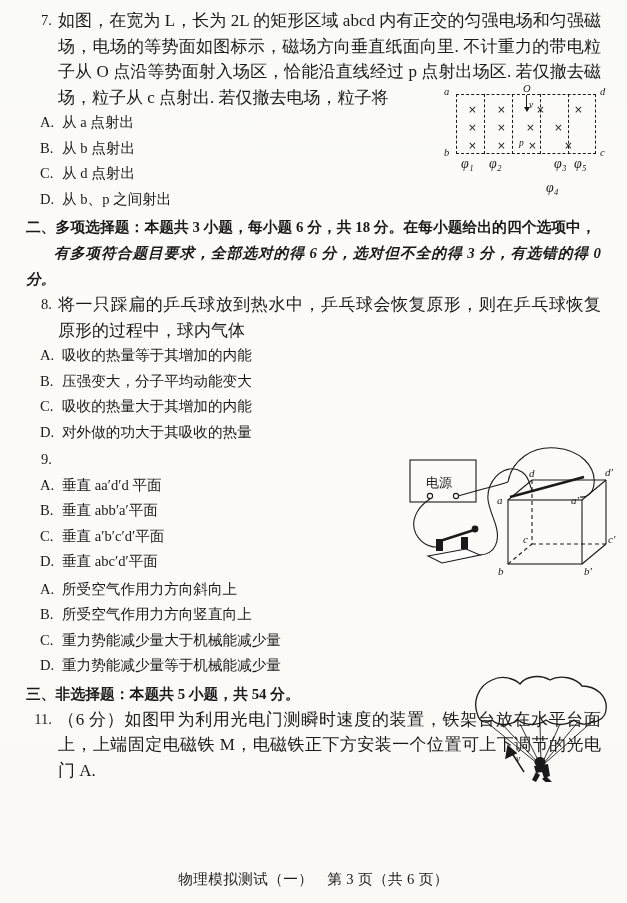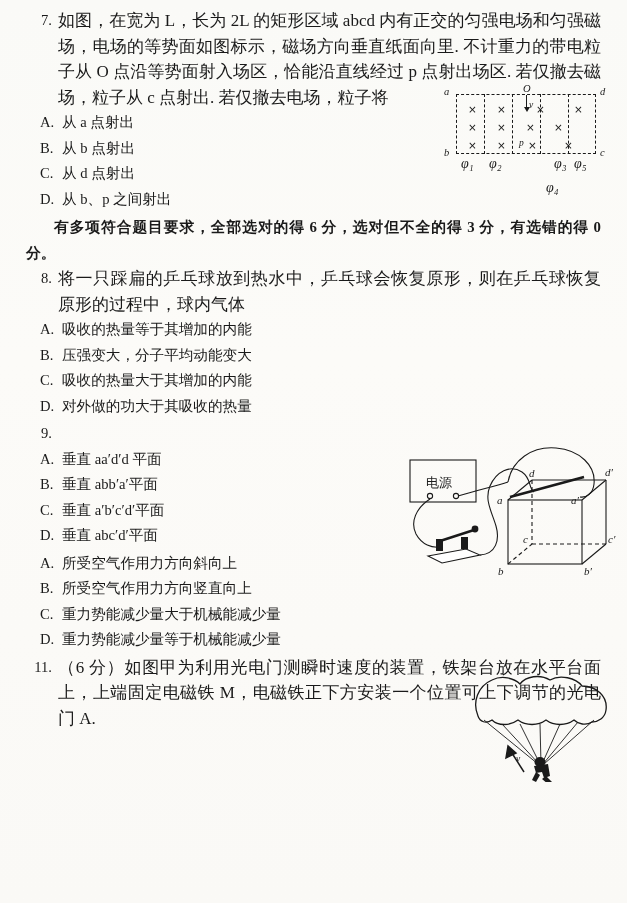--- a/index.html
+++ b/index.html
@@ -74,20 +74,21 @@
   .section-head {
     font-weight: bold;
     font-size: 14.8px;
     line-height: 26px;
     text-align: justify;
     text-justify: inter-ideograph;
   }
   .section-head .cont {
     display: block;
     text-indent: 28px;
+    font-style: italic;
   }
 
   
   .fig {
     position: absolute;
   }
 
   
   #fig-q7 { left: 440px; top: 84px; width: 180px; height: 90px; }
   .rect-region {
@@ -187,20 +188,21 @@
         <span class="opt-label">C.</span>
         <span class="opt-text">从 d 点射出</span>
       </div>
       <div class="opt">
         <span class="opt-label">D.</span>
         <span class="opt-text">从 b、p 之间射出</span>
       </div>
     </div>
 
     <div class="section-head">
+      <span>二、多项选择题：本题共 3 小题，每小题 6 分，共 18 分。在每小题给出的四个选项中，</span>
       <span class="cont">有多项符合题目要求，全部选对的得 6 分，选对但不全的得 3 分，有选错的得 0 分。</span>
     </div>
 
     <div class="q">
       <div class="q-head">
         <div class="q-num">8.</div>
         <div class="q-body">
           <div class="stem">将一只踩扁的乒乓球放到热水中，乒乓球会恢复原形，则在乒乓球恢复原形的过程中，球内气体</div>
         </div>
       </div>
@@ -256,20 +258,23 @@
       <div class="opt">
         <span class="opt-label">C.</span>
         <span class="opt-text">重力势能减少量大于机械能减少量</span>
       </div>
       <div class="opt">
         <span class="opt-label">D.</span>
         <span class="opt-text">重力势能减少量等于机械能减少量</span>
       </div>
     </div>
 
+    <div class="section-head">
+      <span>三、非选择题：本题共 5 小题，共 54 分。</span>
+    </div>
 
     <div class="q">
       <div class="q-head">
         <div class="q-num">11.</div>
         <div class="q-body">
           <div class="stem">
             <span>（6 分）</span><span>如图甲为利用光电门测瞬时速度的装置，铁架台放在水平台面上，上端固定电磁铁 M，电磁铁正下方安装一个位置可上下调节的光电门 A.</span>
           </div>
 
         </div>
@@ -404,13 +409,16 @@
       </g>
 
       <g stroke="#1a1a1a" stroke-width="1.5" fill="#1a1a1a">
         <line x1="48" y1="78" x2="62" y2="100"></line>
         <polygon points="46,74 44,86 54,81"></polygon>
       </g>
       <text x="54" y="90" font-family="'Liberation Serif', serif" font-size="9.5" font-style="italic" fill="#1a1a1a">v</text>
     </svg>
   </div>
 
+  <div class="footer">
+    <span>物理模拟测试（一）</span><span class="gap"></span><span>第 3 页（共 6 页）</span>
+  </div>
 </div>
 
 </body></html>

